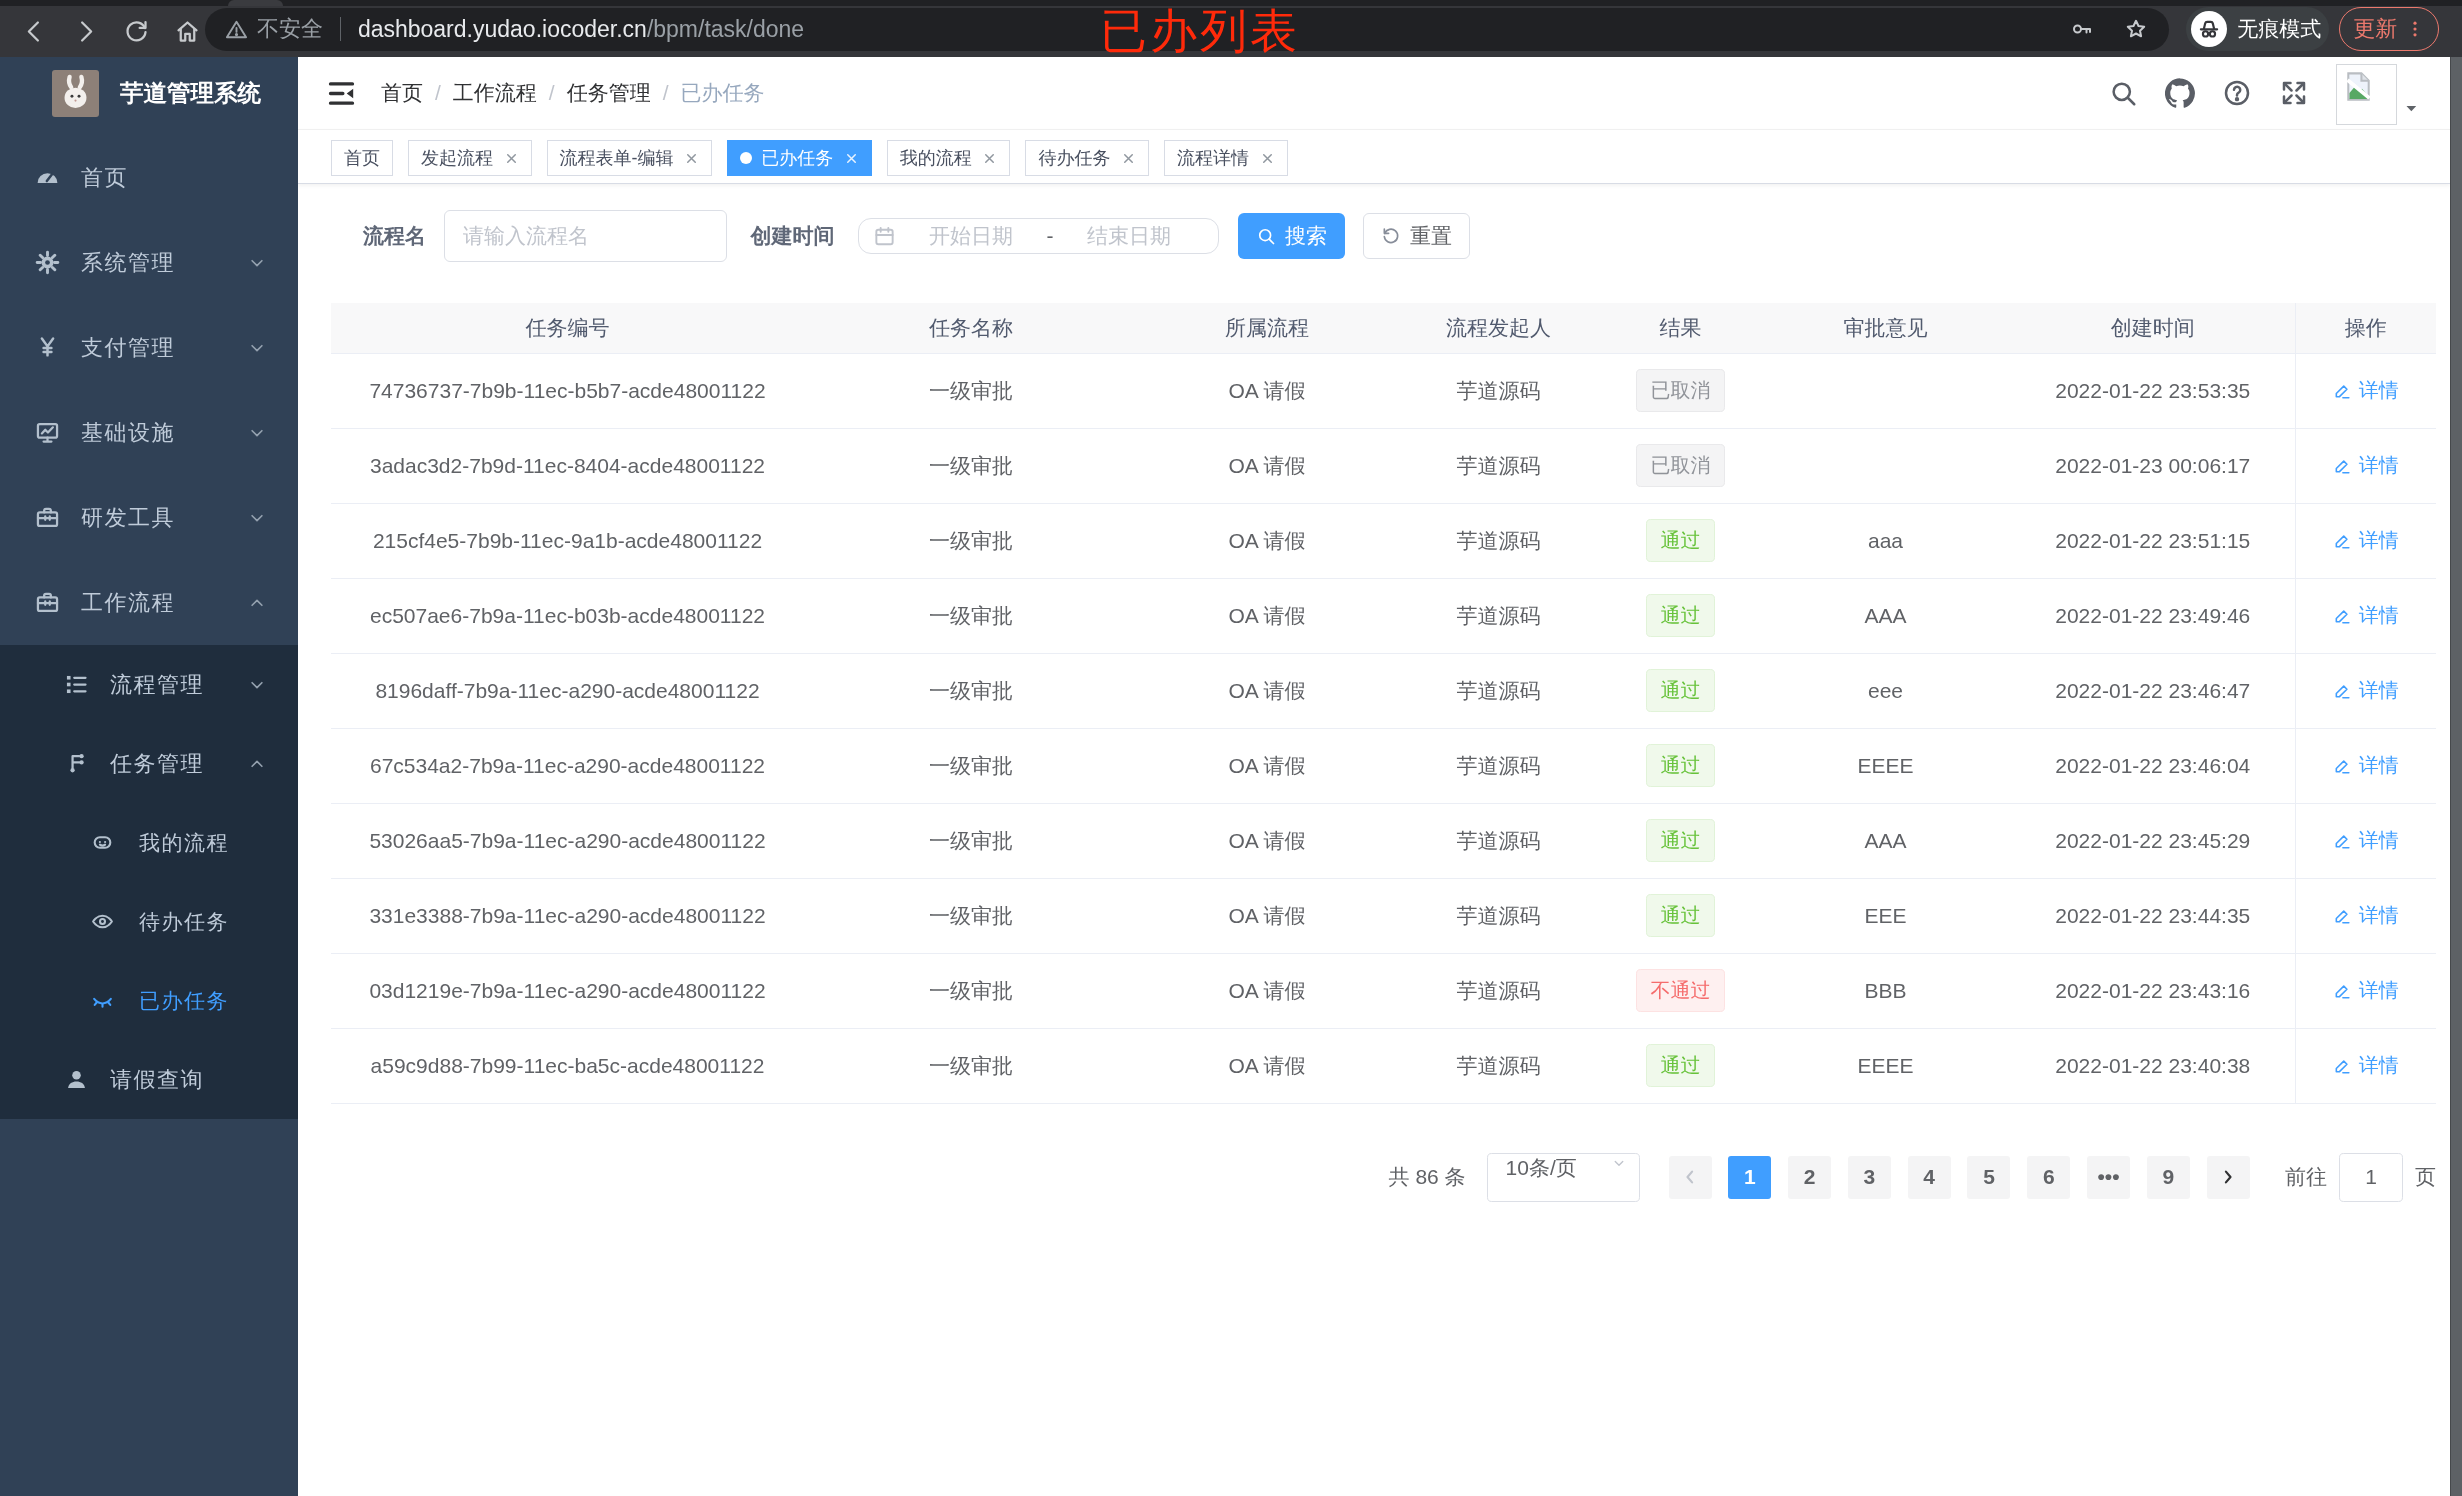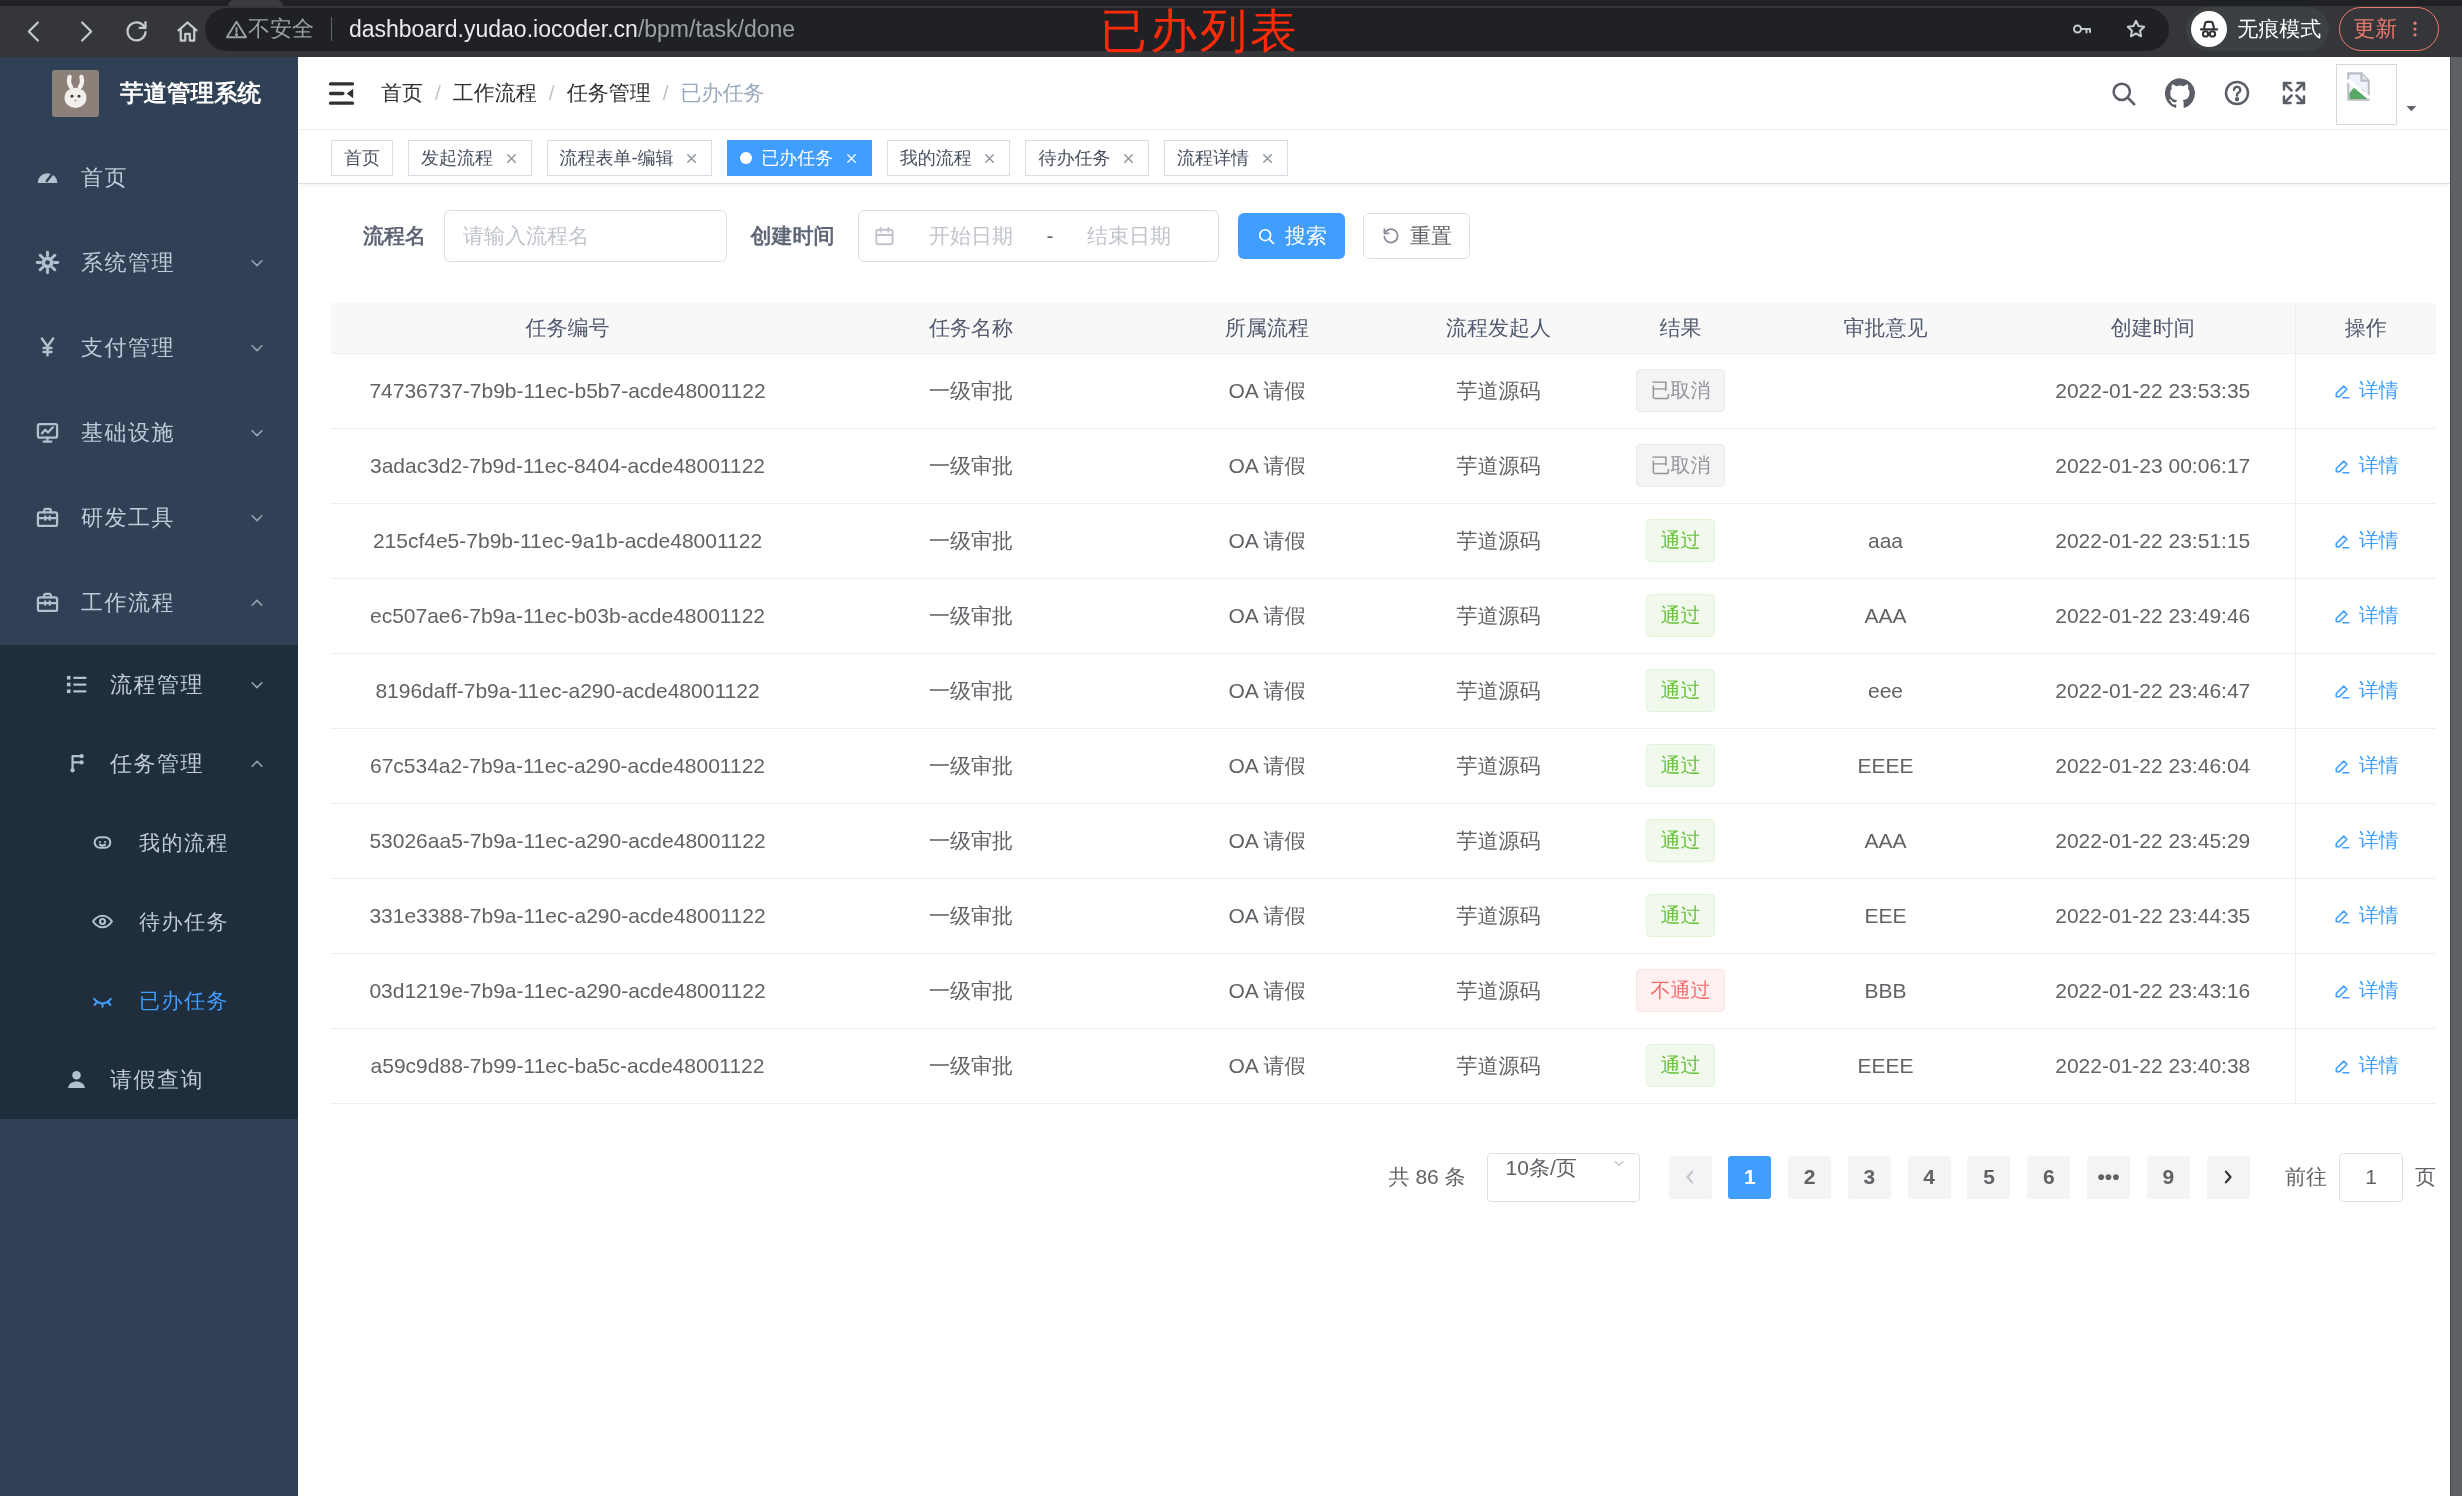--- a/index.html
+++ b/index.html
@@ -9,21 +9,21 @@
   .ic { display:inline-block; flex:none; }
 
   
   .chrome { position:absolute; left:0; top:0; width:2462px; height:57px; background:#35363a; z-index:5; }
   .chrome-topstrip { position:absolute; left:0; top:0; width:100%; height:6px; background:#202124; }
   .chrome-tabtail { position:absolute; left:228px; top:0; width:55px; height:6px; background:#3a3b3f; border-radius:6px 6px 0 0; }
   .navbtns { position:absolute; left:21px; top:6px; height:51px; display:flex; align-items:center; gap:24px; color:#c7cacd; }
   .navbtns .ic { width:27px; height:27px; }
   .url-pill { position:absolute; left:205px; top:7.6px; width:1964px; height:43px; background:#202124; border-radius:22px; display:flex; align-items:center; padding:0 21px 0 20px; }
   .warn-ic { width:23px; height:23px; color:#9aa0a6; }
-  .sec-label { color:#9aa0a6; font-size:22px; }
+  .sec-label { color:#9aa0a6; font-size:22px; margin-left:9px; }
   .url-div { width:1.5px; height:24px; background:#5f6368; margin:0 16.7px; }
   .url-host { color:#e8eaed; font-size:23px; }
   .url-path { color:#9aa0a6; font-size:23px; }
   .pill-right { margin-left:auto; display:flex; align-items:center; gap:30px; color:#c7cacd; }
   .pill-right .ic { width:24px; height:24px; }
   .incog-pill { position:absolute; left:2186px; top:6.8px; width:143px; height:44px; background:#3c4043; border-radius:22px; display:flex; align-items:center; padding-left:4.6px; }
   .incog-circle { width:36px; height:36px; border-radius:50%; background:#fff; display:flex; align-items:center; justify-content:center; color:#35363a; }
   .incog-circle .ic { width:26px; height:26px; }
   .incog-label { color:#fff; font-size:21px; margin-left:10.6px; }
   .update-pill { position:absolute; left:2339px; top:6.8px; width:100px; height:44px; border:1.9px solid #ec796d; border-radius:23px; color:#ec796d; display:flex; align-items:center; justify-content:center; gap:7.6px; background:transparent; }
@@ -72,21 +72,21 @@
   .tab.active .tx { color:#e8f3ff; }
 
   .content { padding-left:33px; }
 
   
   .filter { margin-top:26px; display:flex; align-items:center; height:52px; }
   .f-label { font-size:21px; color:#5f6777; font-weight:600;margin-left:32px; }
   .f-input { width:283px; height:52px; border:0.8px solid #dcdfe6; border-radius:6px; margin-left:18px; font-size:21px; color:#606266; padding:0 18px; outline:none; }
   .f-input::placeholder { color:#c0c4cc; }
   .f-label2 { margin-left:23.5px; }
-  .daterange { width:361px; height:52px; border:0.8px solid #dcdfe6; border-radius:6px; margin-left:23.5px; display:flex; align-items:center; padding:0 13.7px; }
+  .daterange { width:361px; height:36px; border:0.8px solid #dcdfe6; border-radius:13px; margin-left:23.5px; display:flex; align-items:center; padding:0 13.7px; }
   .daterange .ic { width:23px; height:23px; color:#c0c4cc; }
   .dr-start, .dr-end { flex:1; text-align:center; font-size:21px; color:#c0c4cc; }
   .dr-sep { font-size:21px; color:#606266; }
   .btn { height:46px; border-radius:6px; display:flex; align-items:center; justify-content:center; gap:9px; font-size:21px; cursor:pointer; border:0.8px solid transparent; }
   .btn .ic { width:20px; height:20px; }
   .btn-search { width:107px; margin-left:19px; background:#409eff; color:#fff; }
   .btn-reset { width:107px; margin-left:18px; background:#fff; color:#606266; border-color:#dcdfe6; }
   .btn-reset .ic { color:#878d99; }
 
   

